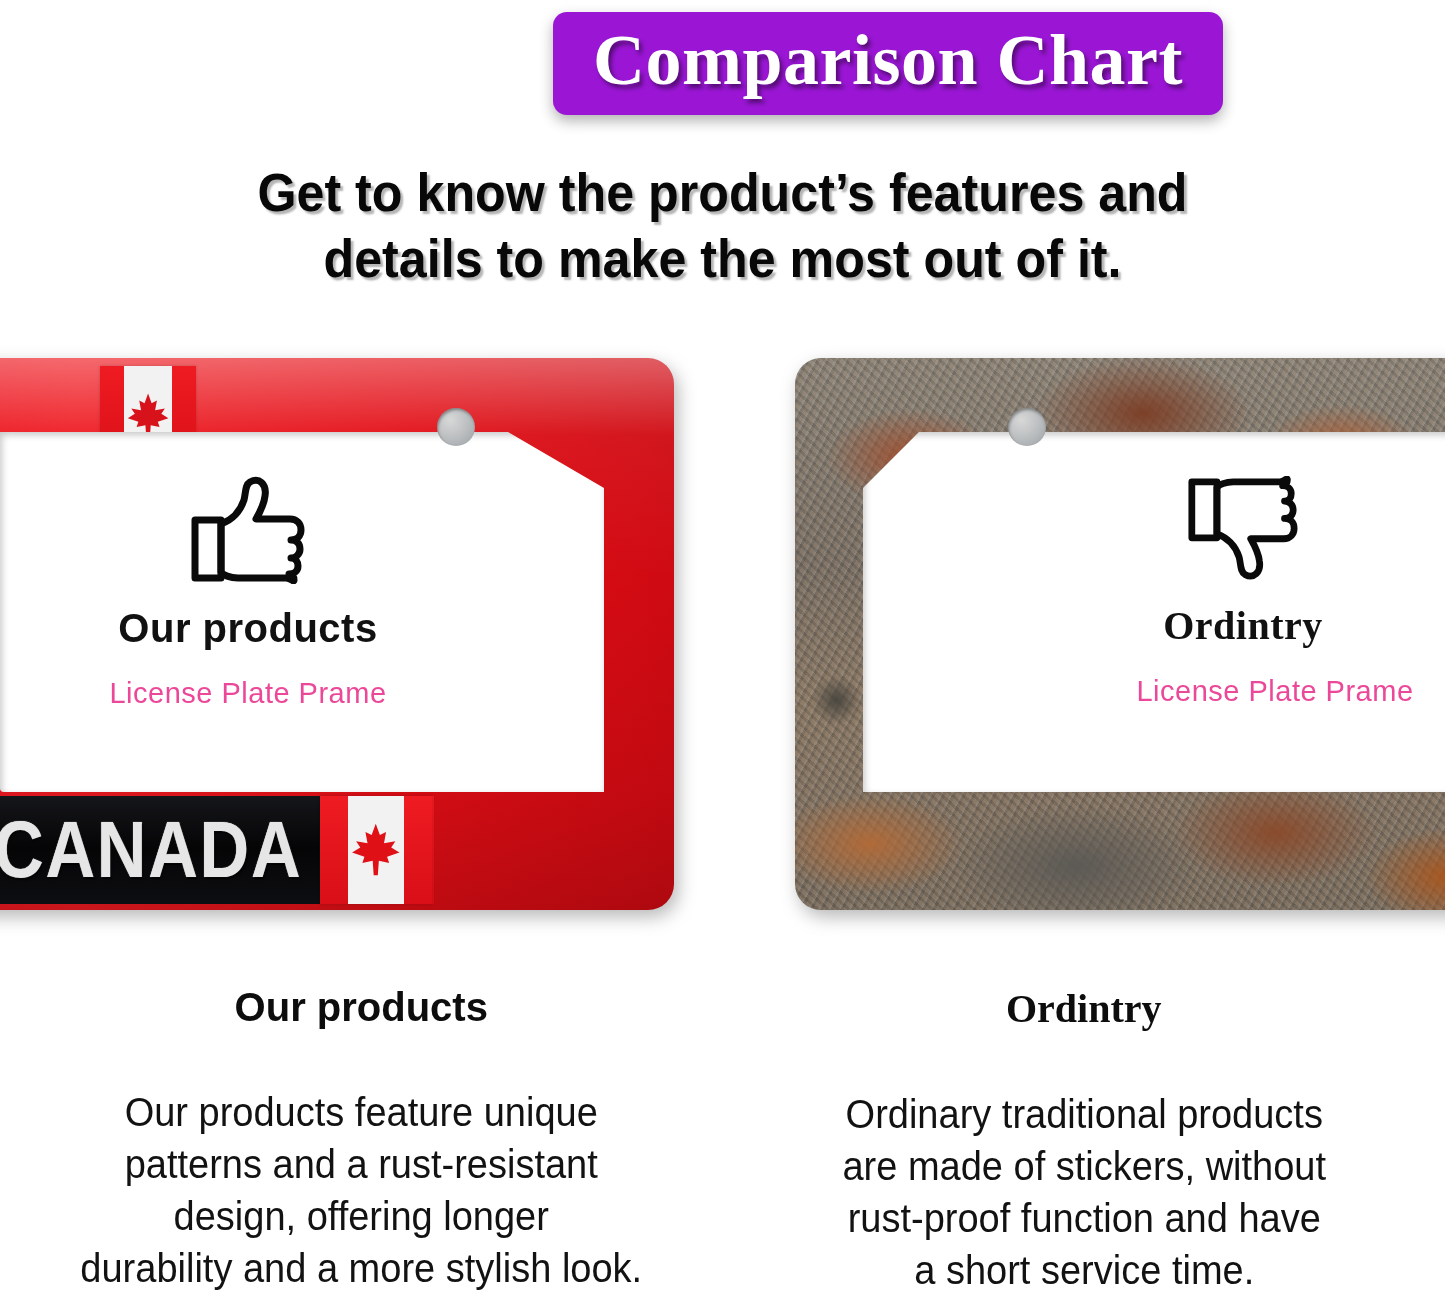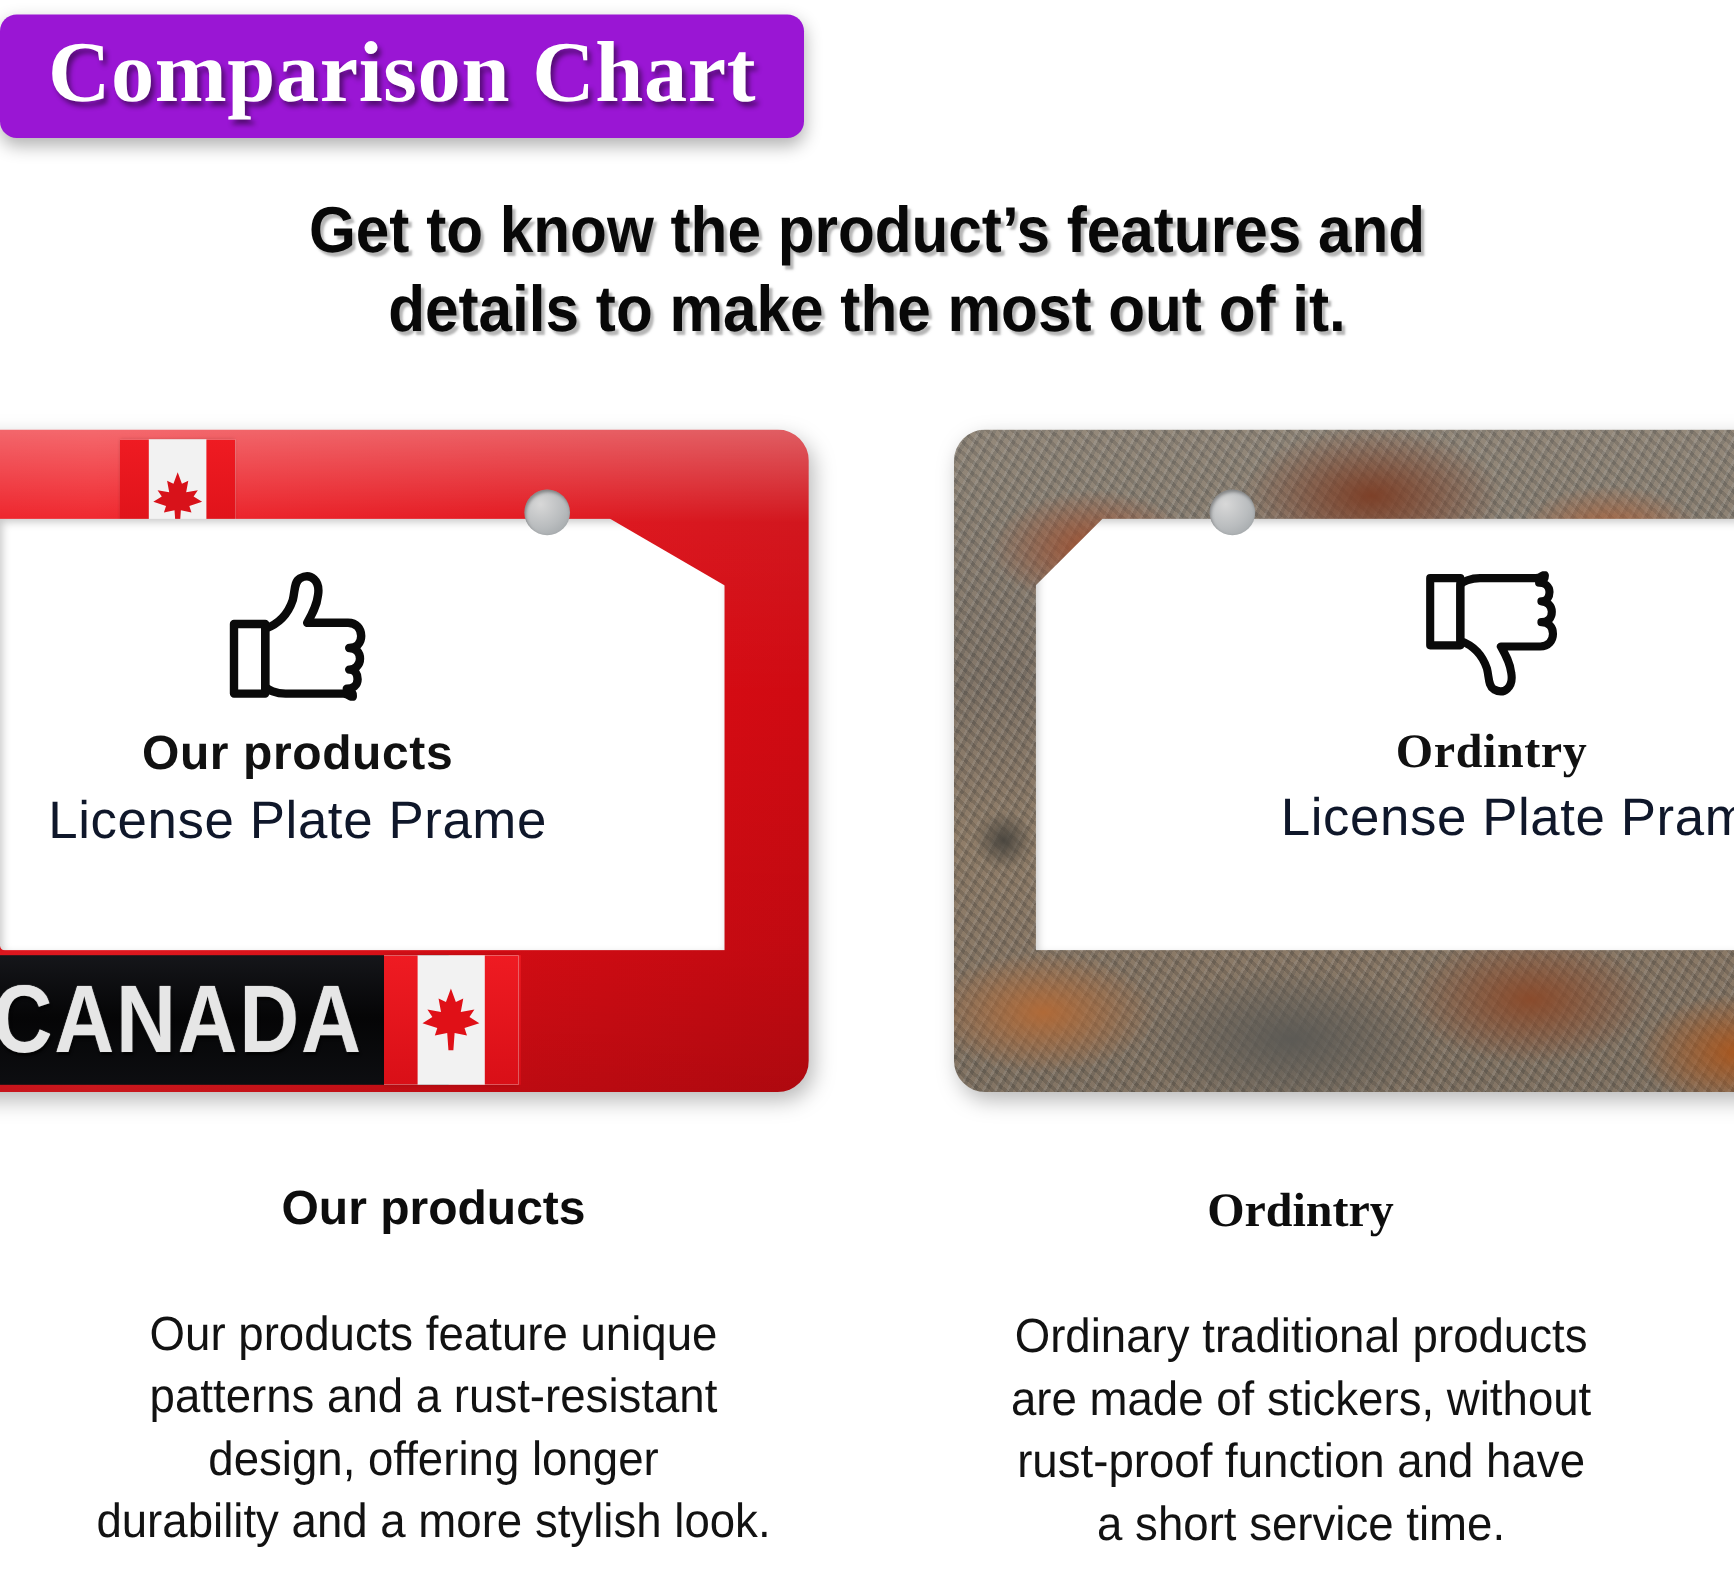--- a/index.html
+++ b/index.html
@@ -12,24 +12,24 @@
     height: 1314px;
     position: relative;
     overflow: hidden;
     font-family: "Liberation Sans", sans-serif;
     background: #ffffff;
   }
 
   
   .title-banner-wrap {
     position: absolute;
-    left: 0;
+    left: 16px;
     top: 12px;
     width: 1207px;
-    text-align: left;
+    text-align: right;
   }
   .title-banner {
     display: inline-block;
     background: #9a16d4;
     border-radius: 14px;
     padding: 6px 40px 12px 40px;
     box-shadow: 0 6px 14px rgba(0,0,0,0.30);
   }
   .title-banner-text {
     font-family: "Liberation Serif", serif;
@@ -225,25 +225,25 @@
     font-family: "Liberation Sans", sans-serif;
     font-weight: bold;
     letter-spacing: 0.5px;
   }
   .brand-label.serif {
     font-family: "Liberation Serif", serif;
     font-weight: bold;
     letter-spacing: 0.5px;
   }
   .product-label {
-    margin-top: 8px;
+    margin-top: 26px;
     font-family: "Liberation Sans", sans-serif;
     font-weight: 300;
-    font-size: 44px;
-    color: #0f172a;
+    font-size: 29px;
+    color: #ec4899;
     letter-spacing: 0.5px;
     white-space: nowrap;
   }
   .frame-right .product-label {
     text-align: center;
     transform: translateX(32px);
   }
 
   
   .bottom-cols {

